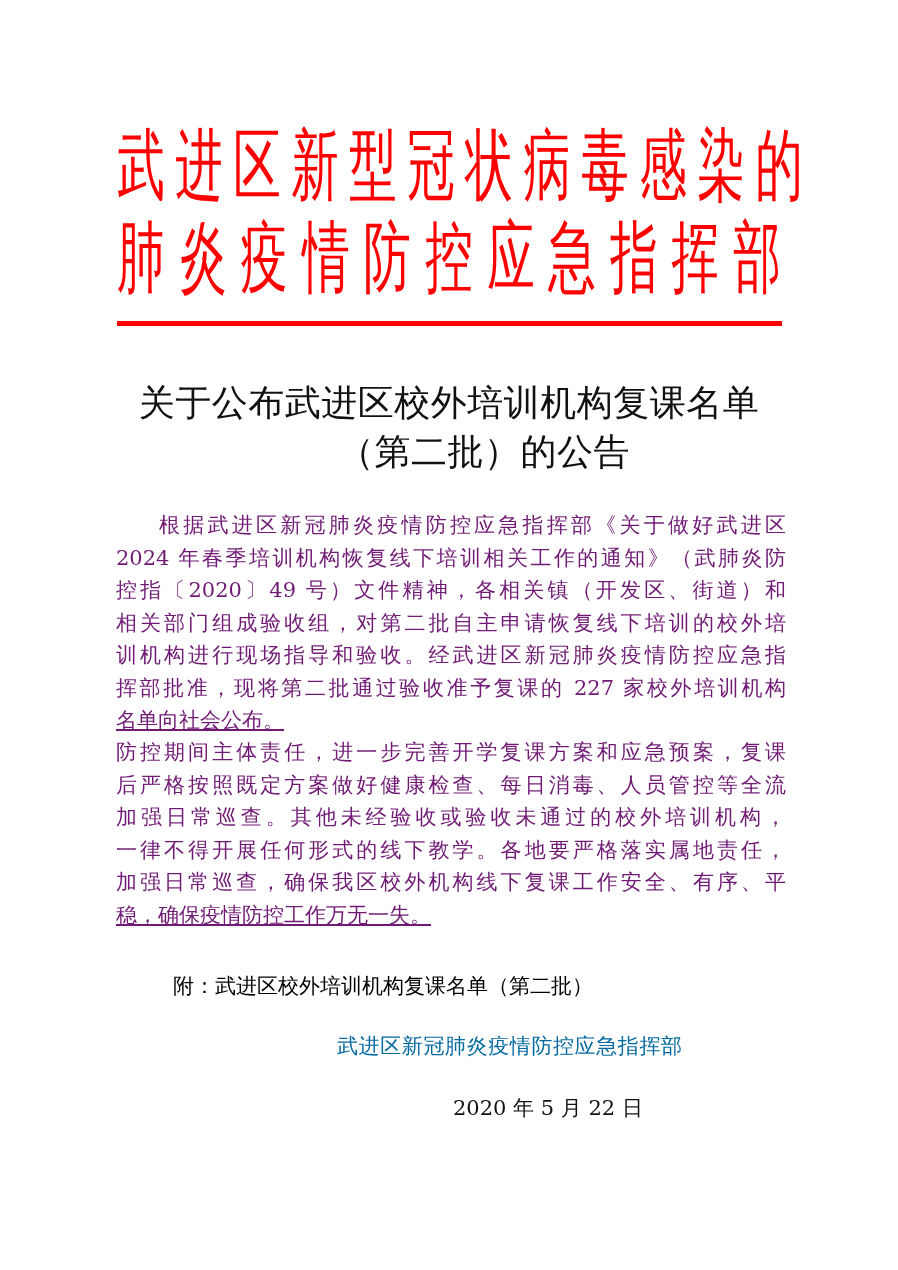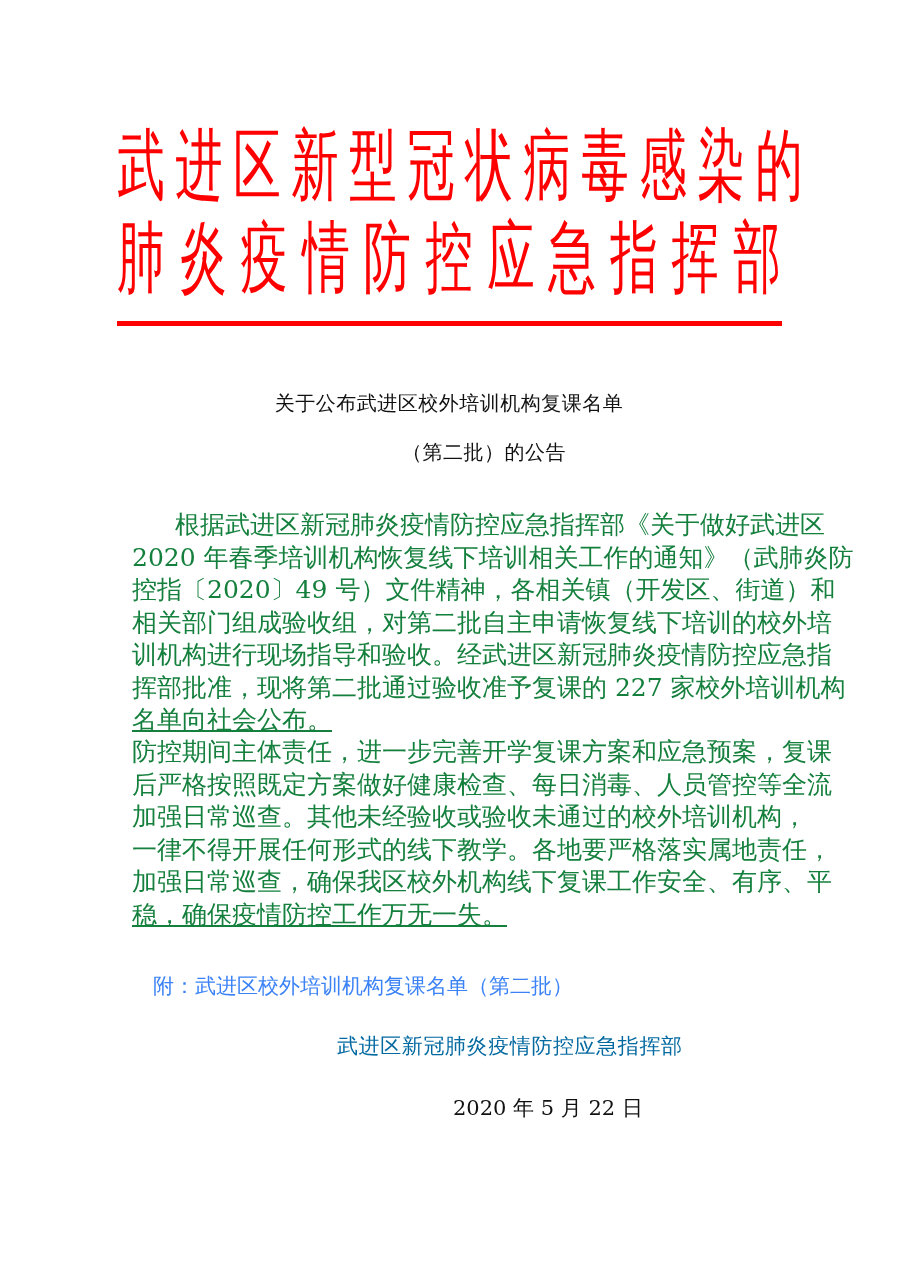--- a/index.html
+++ b/index.html
@@ -43,61 +43,61 @@
     width: 665px;
     height: 5px;
     background: #ff0000;
   }
   .title {
     position: absolute;
     left: 0;
     width: 898px;
     text-align: center;
     font-family: "DejaVu Sans", "Liberation Sans", sans-serif;
-    font-size: 20px;
+    font-size: 36px;
     line-height: 40px;
     color: #111111;
     letter-spacing: 0.5px;
   }
   #title1 { top: 383px; }
   #title2 { top: 432px; padding-left: 35px; }
   .body-text {
     position: absolute;
-    left: 132px;
+    left: 116px;
     width: 670px;
     font-family: "DejaVu Serif", "Liberation Serif", serif;
-    font-size: 25px;
+    font-size: 21px;
     line-height: 32.5px;
-    color: #15803d;
+    color: #701a75;
     text-align: justify;
     text-justify: inter-character;
   }
   .body-text .line {
     display: block;
     height: 32.5px;
     white-space: nowrap;
     text-align-last: justify;
   }
   .body-text .line.last {
     text-align-last: left;
     text-decoration: underline;
   }
   .body-text .line.indent {
     padding-left: 43px;
   }
   #para1 { top: 509px; }
   #para2 { top: 736px; }
   .attachment {
     position: absolute;
-    left: 153px;
+    left: 173px;
     top: 971px;
     font-family: "DejaVu Serif", "Liberation Serif", serif;
     font-size: 21px;
     line-height: 30px;
-    color: #3b82f6;
+    color: #000000;
     white-space: nowrap;
   }
   .signature {
     position: absolute;
     left: 337px;
     top: 1031px;
     font-family: "DejaVu Serif", "Liberation Serif", serif;
     font-size: 21px;
     line-height: 30px;
     color: #0369a1;
@@ -148,21 +148,21 @@
   <span class="ch">部</span>
 </div>
 
 <div class="red-rule"></div>
 
 <div id="title1" class="title">关于公布武进区校外培训机构复课名单</div>
 <div id="title2" class="title">（第二批）的公告</div>
 
 <div id="para1" class="body-text">
   <span class="line indent">根据武进区新冠肺炎疫情防控应急指挥部《关于做好武进区</span>
-  <span class="line">2020 年春季培训机构恢复线下培训相关工作的通知》（武肺炎防</span>
+  <span class="line">2024 年春季培训机构恢复线下培训相关工作的通知》（武肺炎防</span>
   <span class="line">控指〔2020〕49 号）文件精神，各相关镇（开发区、街道）和</span>
   <span class="line">相关部门组成验收组，对第二批自主申请恢复线下培训的校外培</span>
   <span class="line">训机构进行现场指导和验收。经武进区新冠肺炎疫情防控应急指</span>
   <span class="line">挥部批准，现将第二批通过验收准予复课的 227 家校外培训机构</span>
   <span class="line last">名单向社会公布。</span>
 </div>
 
 <div id="para2" class="body-text">
   <span class="line">防控期间主体责任，进一步完善开学复课方案和应急预案，复课</span>
   <span class="line">后严格按照既定方案做好健康检查、每日消毒、人员管控等全流</span>

